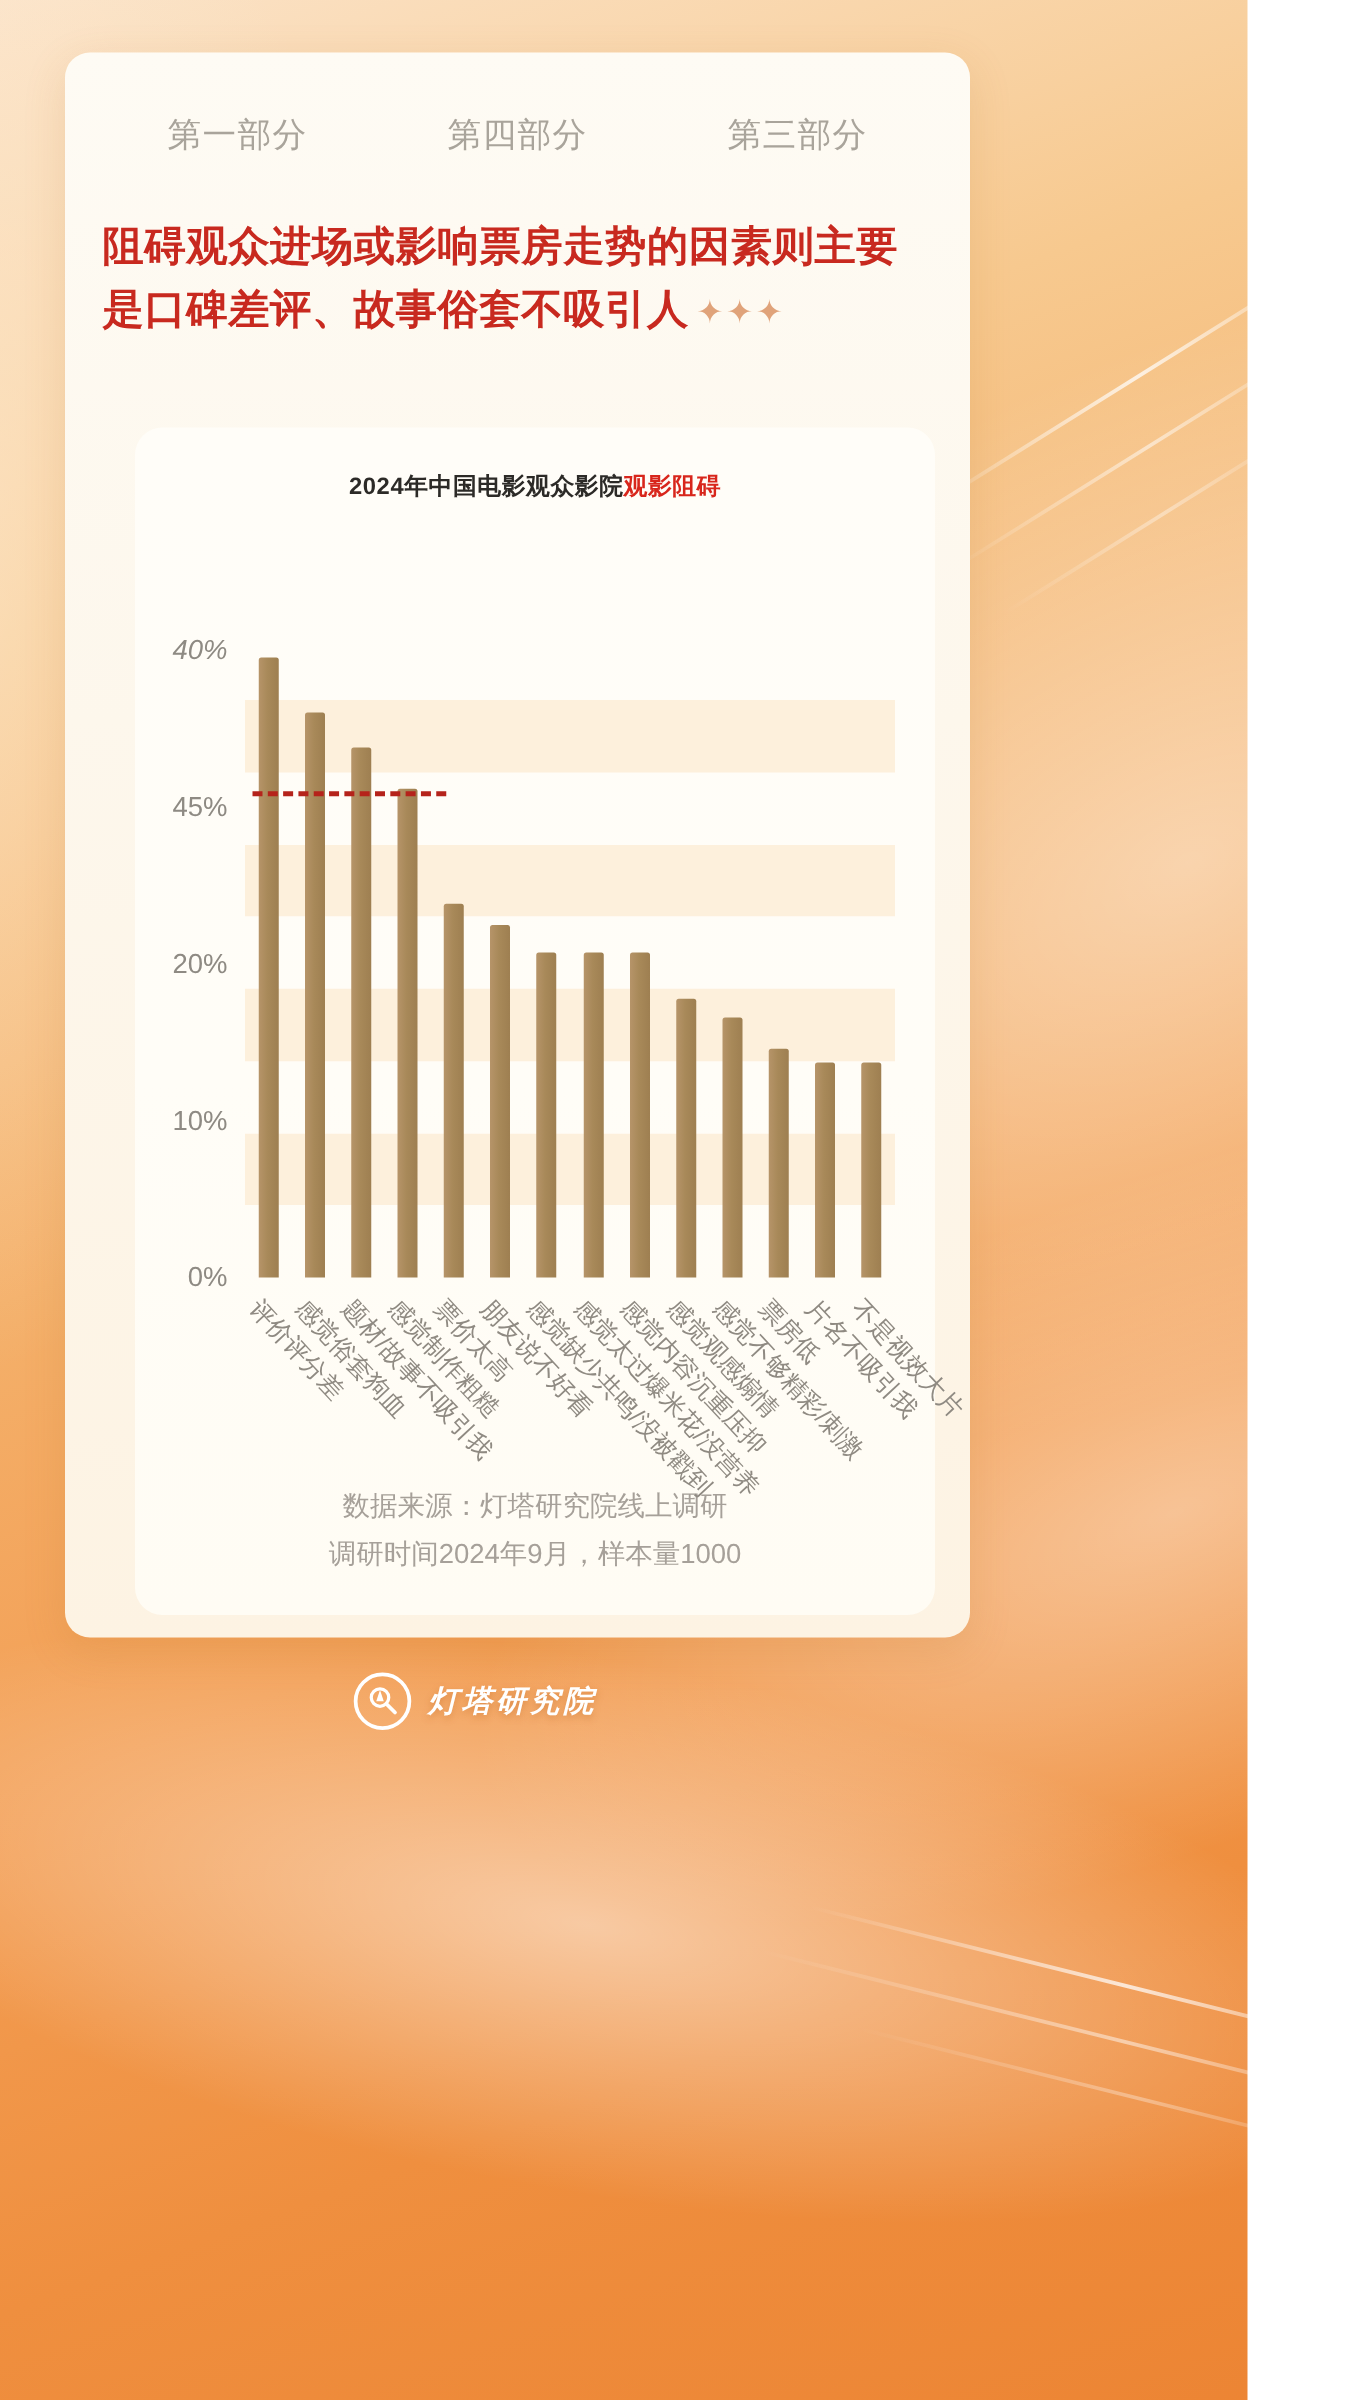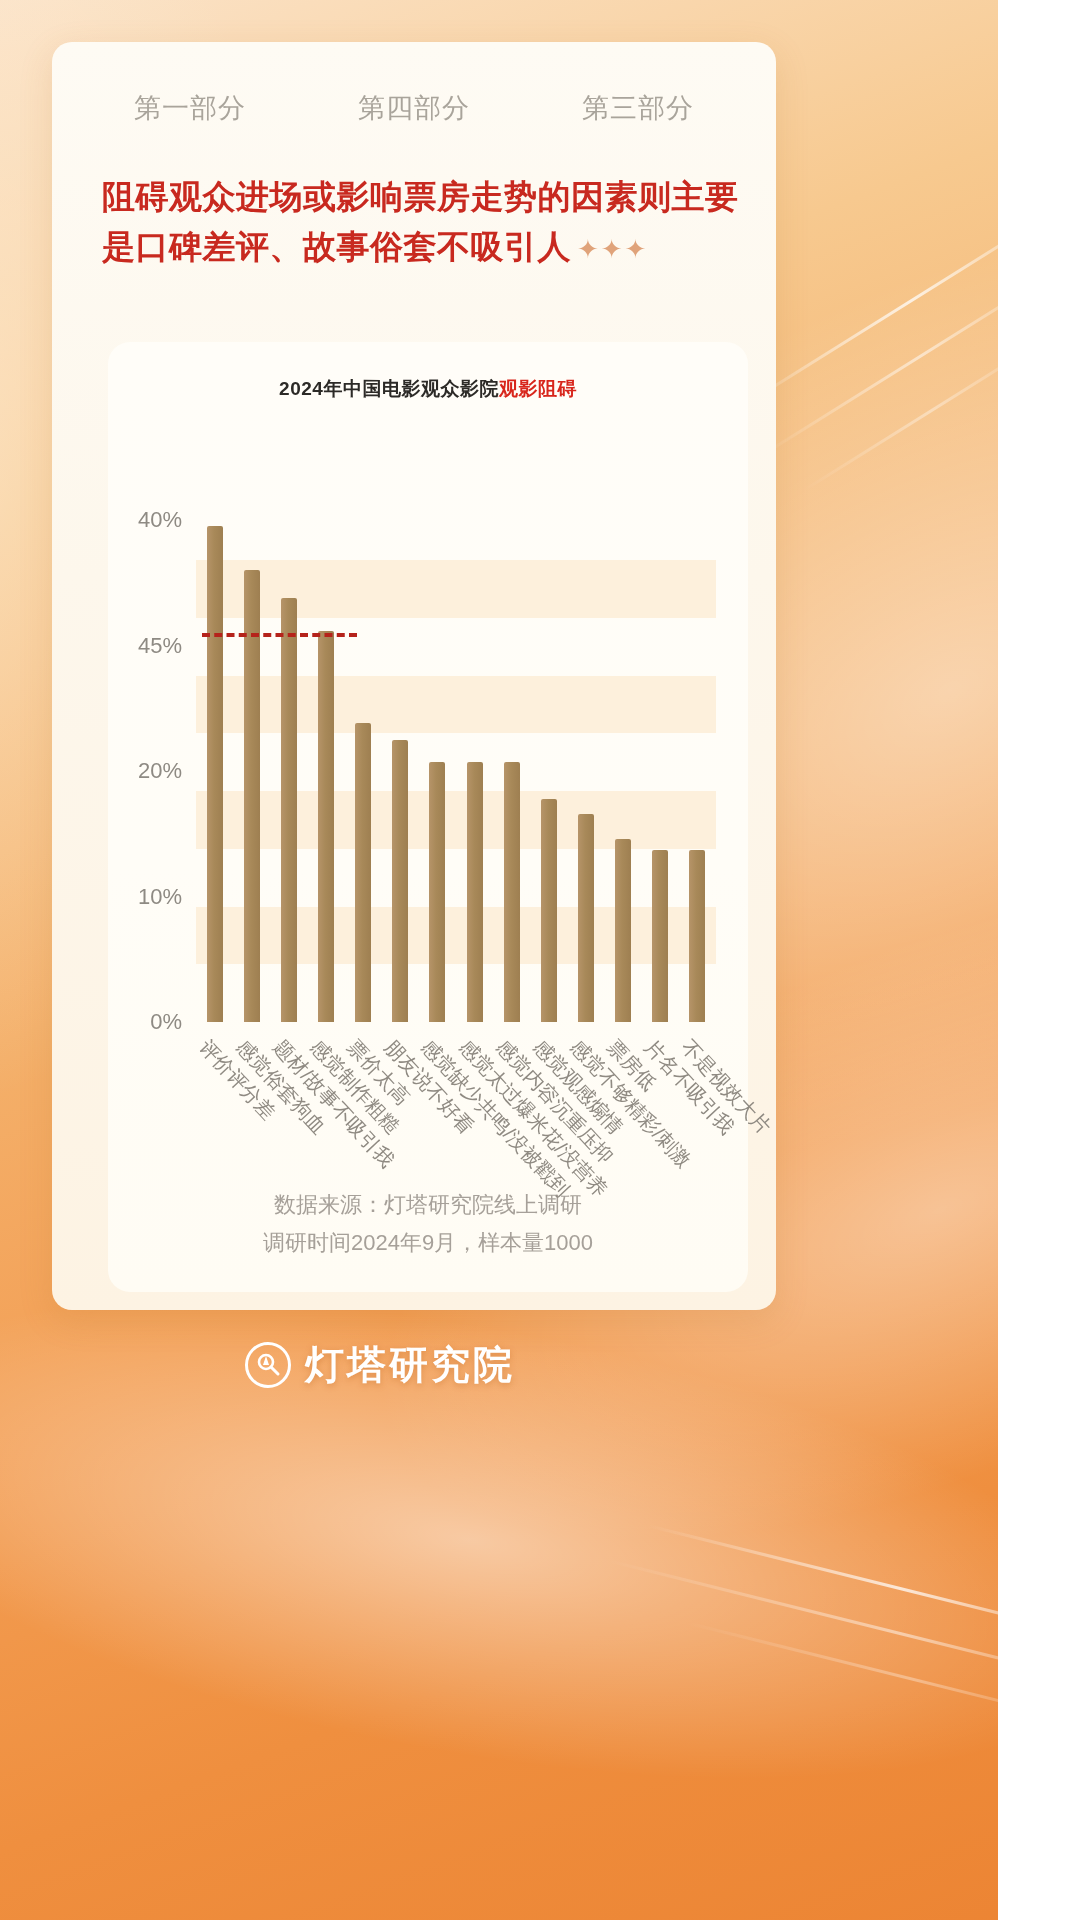--- a/index.html
+++ b/index.html
@@ -99,21 +99,21 @@
   .tab.active .tab-hl{
     position:absolute; left:50%; transform:translateX(-50%);
     top:-48px; width:160px; height:92px;
     background:linear-gradient(180deg,rgba(255,255,255,.95),rgba(255,255,255,0));
     border-radius:0 0 16px 16px;
     z-index:-1;
   }
 
   
   #headline{
-    margin:30px 34px 0 50px;
+    margin:30px 34px 0 30px;
     font-size:33px;
     font-weight:bold;
     line-height:1.52;
     color:#c8291f;
     letter-spacing:.5px;
   }
   #headline .sparks{
     color:#e0a37a;
     font-size:26px;
     letter-spacing:2px;
@@ -204,24 +204,25 @@
   }
   #brand .logo{
     width:46px;height:46px;border-radius:50%;
     border:3px solid #ffffff;
     display:flex;align-items:center;justify-content:center;
     position:relative;
   }
   #brand .logo svg{display:block;}
   #brand .brand-name{
     color:#ffffff;
-    font-size:39px;
+    font-size:24px;
     font-weight:bold;
     letter-spacing:3px;
     text-shadow:0 2px 6px rgba(180,90,20,.35);
+    font-style:italic;
   }
 </style>
 </head>
 <body>
 
 <div id="page">
 
   <div class="swoosh sw4"></div>
   <div class="swoosh sw1"></div>
   <div class="swoosh sw2"></div>
@@ -255,21 +256,21 @@
 
       <div id="plot">
           <div class="band" style="top: 436.582px; height: 57.7091px;"></div>
           <div class="band" style="top: 321.164px; height: 57.7091px;"></div>
           <div class="band" style="top: 205.745px; height: 57.7091px;"></div>
           <div class="band" style="top: 90.3273px; height: 57.7091px;"></div>
           <div class="ylabel" style="top: 552px;">0%</div>
           <div class="ylabel" style="top: 426.545px;">10%</div>
           <div class="ylabel" style="top: 301.091px;">20%</div>
           <div class="ylabel" style="top: 175.636px;">45%</div>
-          <div class="ylabel" style="top: 50.1818px;">40%</div>
+          <div class="ylabel" style="top: 50.1818px; font-style: italic;">40%</div>
           <div class="bar" style="left: 10.5714px; height: 495.545px;"></div>
           <div class="xlabel" style="left: 16.5714px;">评价评分差</div>
           <div class="bar" style="left: 47.7143px; height: 451.636px;"></div>
           <div class="xlabel" style="left: 53.7143px;">感觉俗套狗血</div>
           <div class="bar" style="left: 84.8571px; height: 424.036px;"></div>
           <div class="xlabel" style="left: 90.8571px;">题材/故事不吸引我</div>
           <div class="bar" style="left: 122px; height: 391.418px;"></div>
           <div class="xlabel" style="left: 128px;">感觉制作粗糙</div>
           <div class="bar" style="left: 159.143px; height: 298.582px;"></div>
           <div class="xlabel" style="left: 165.143px;">票价太高</div>

